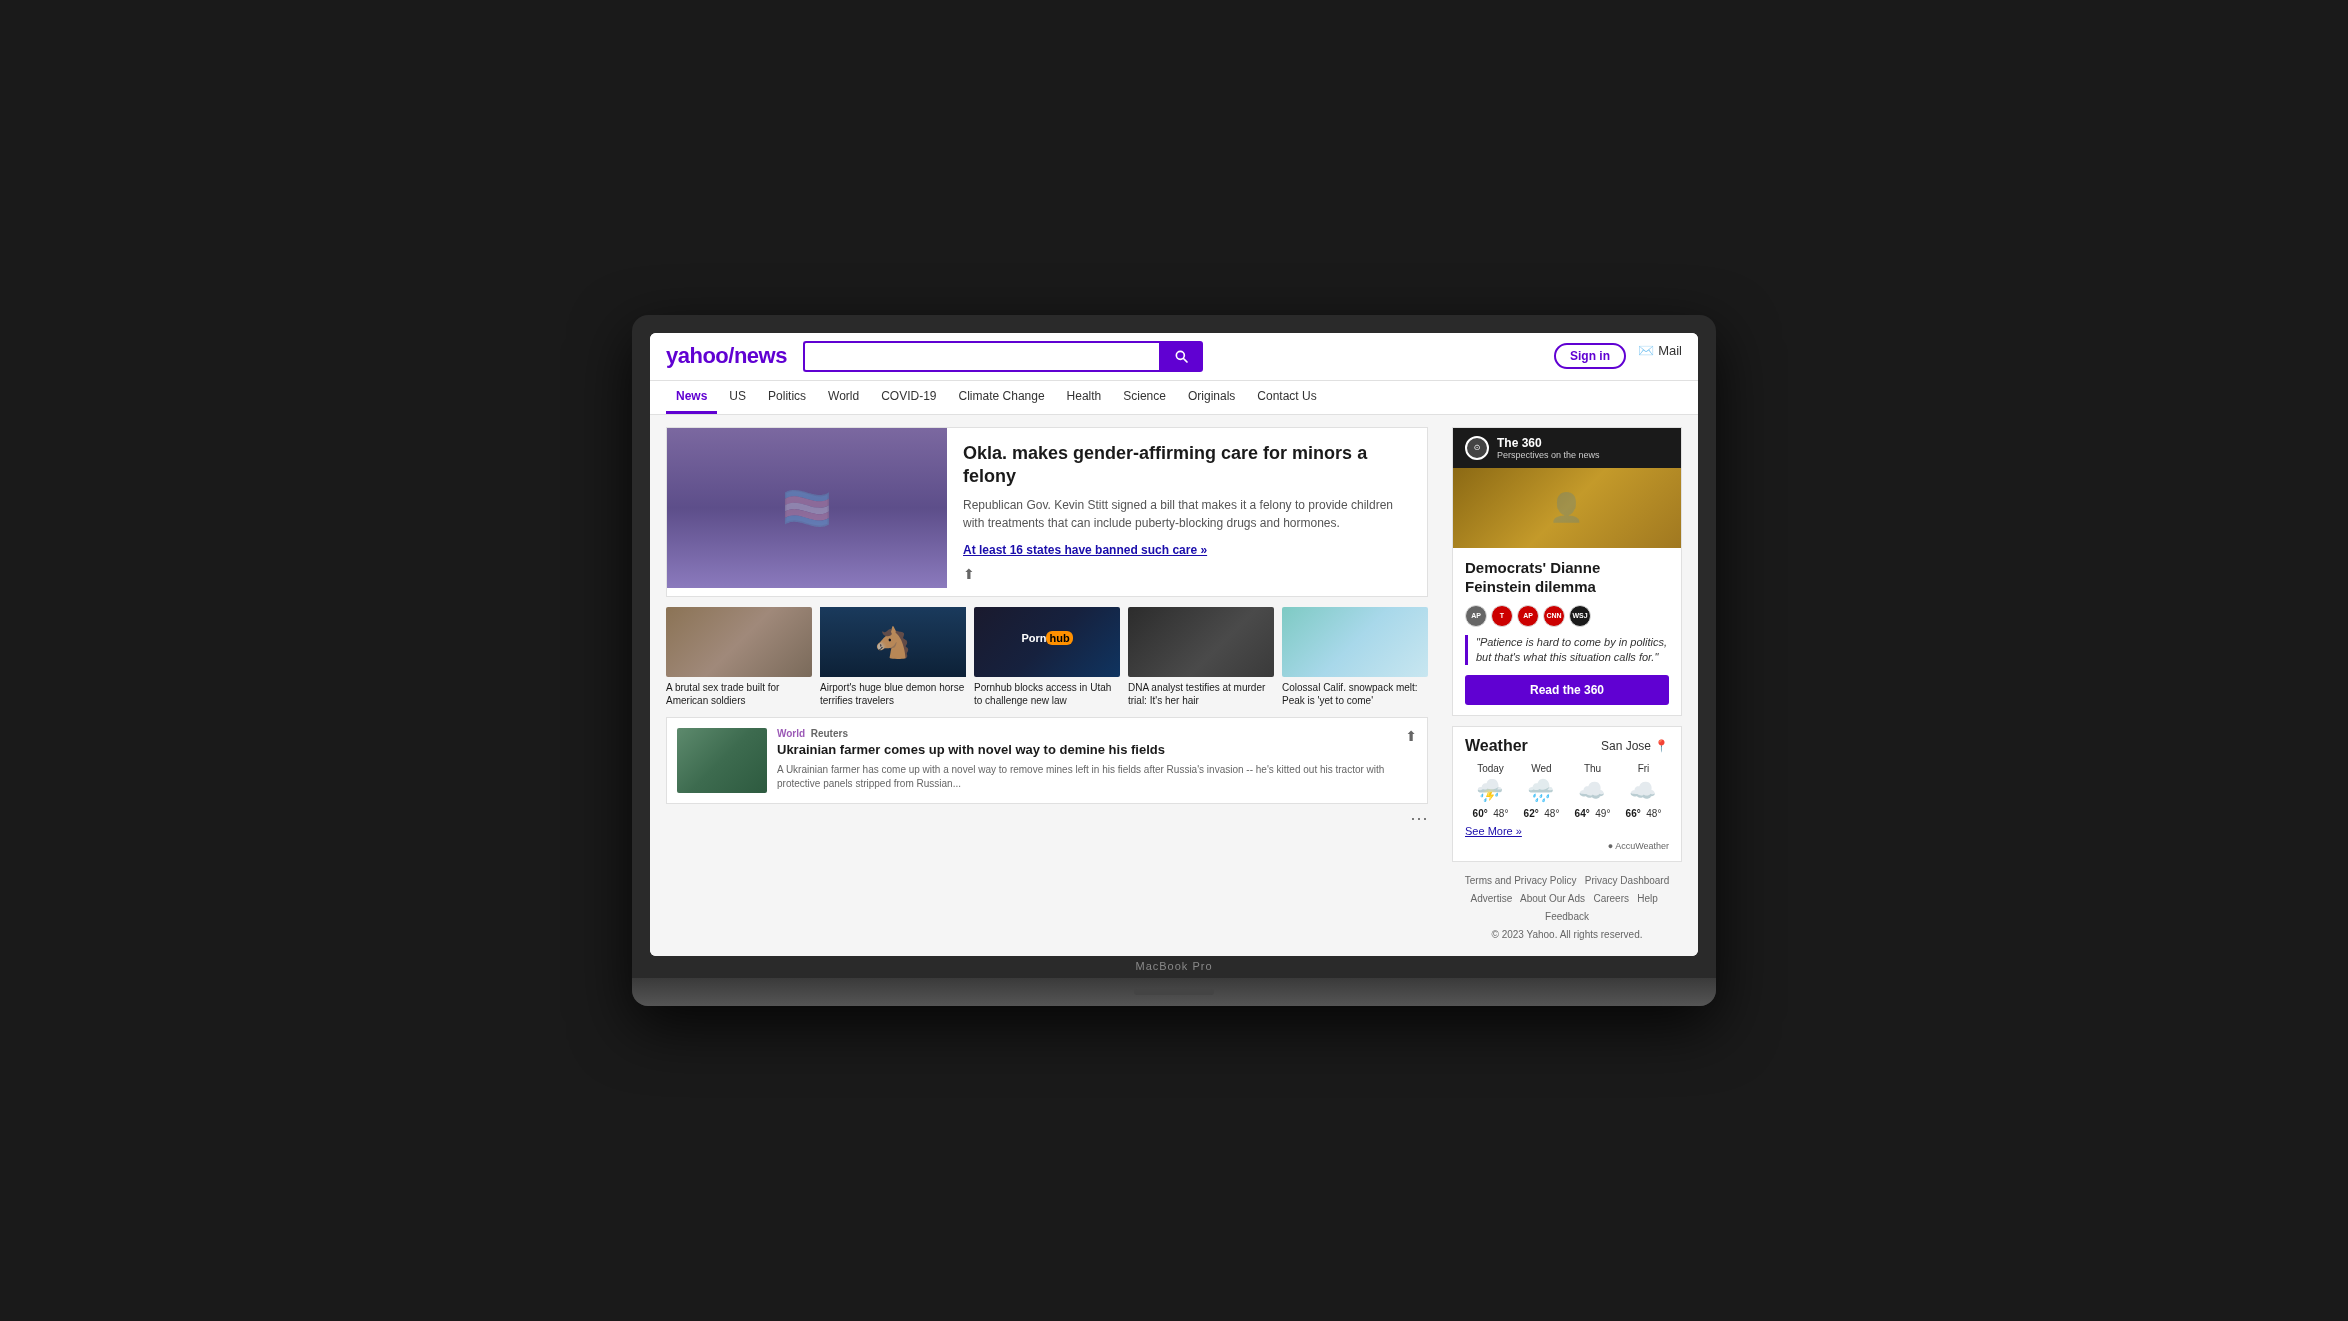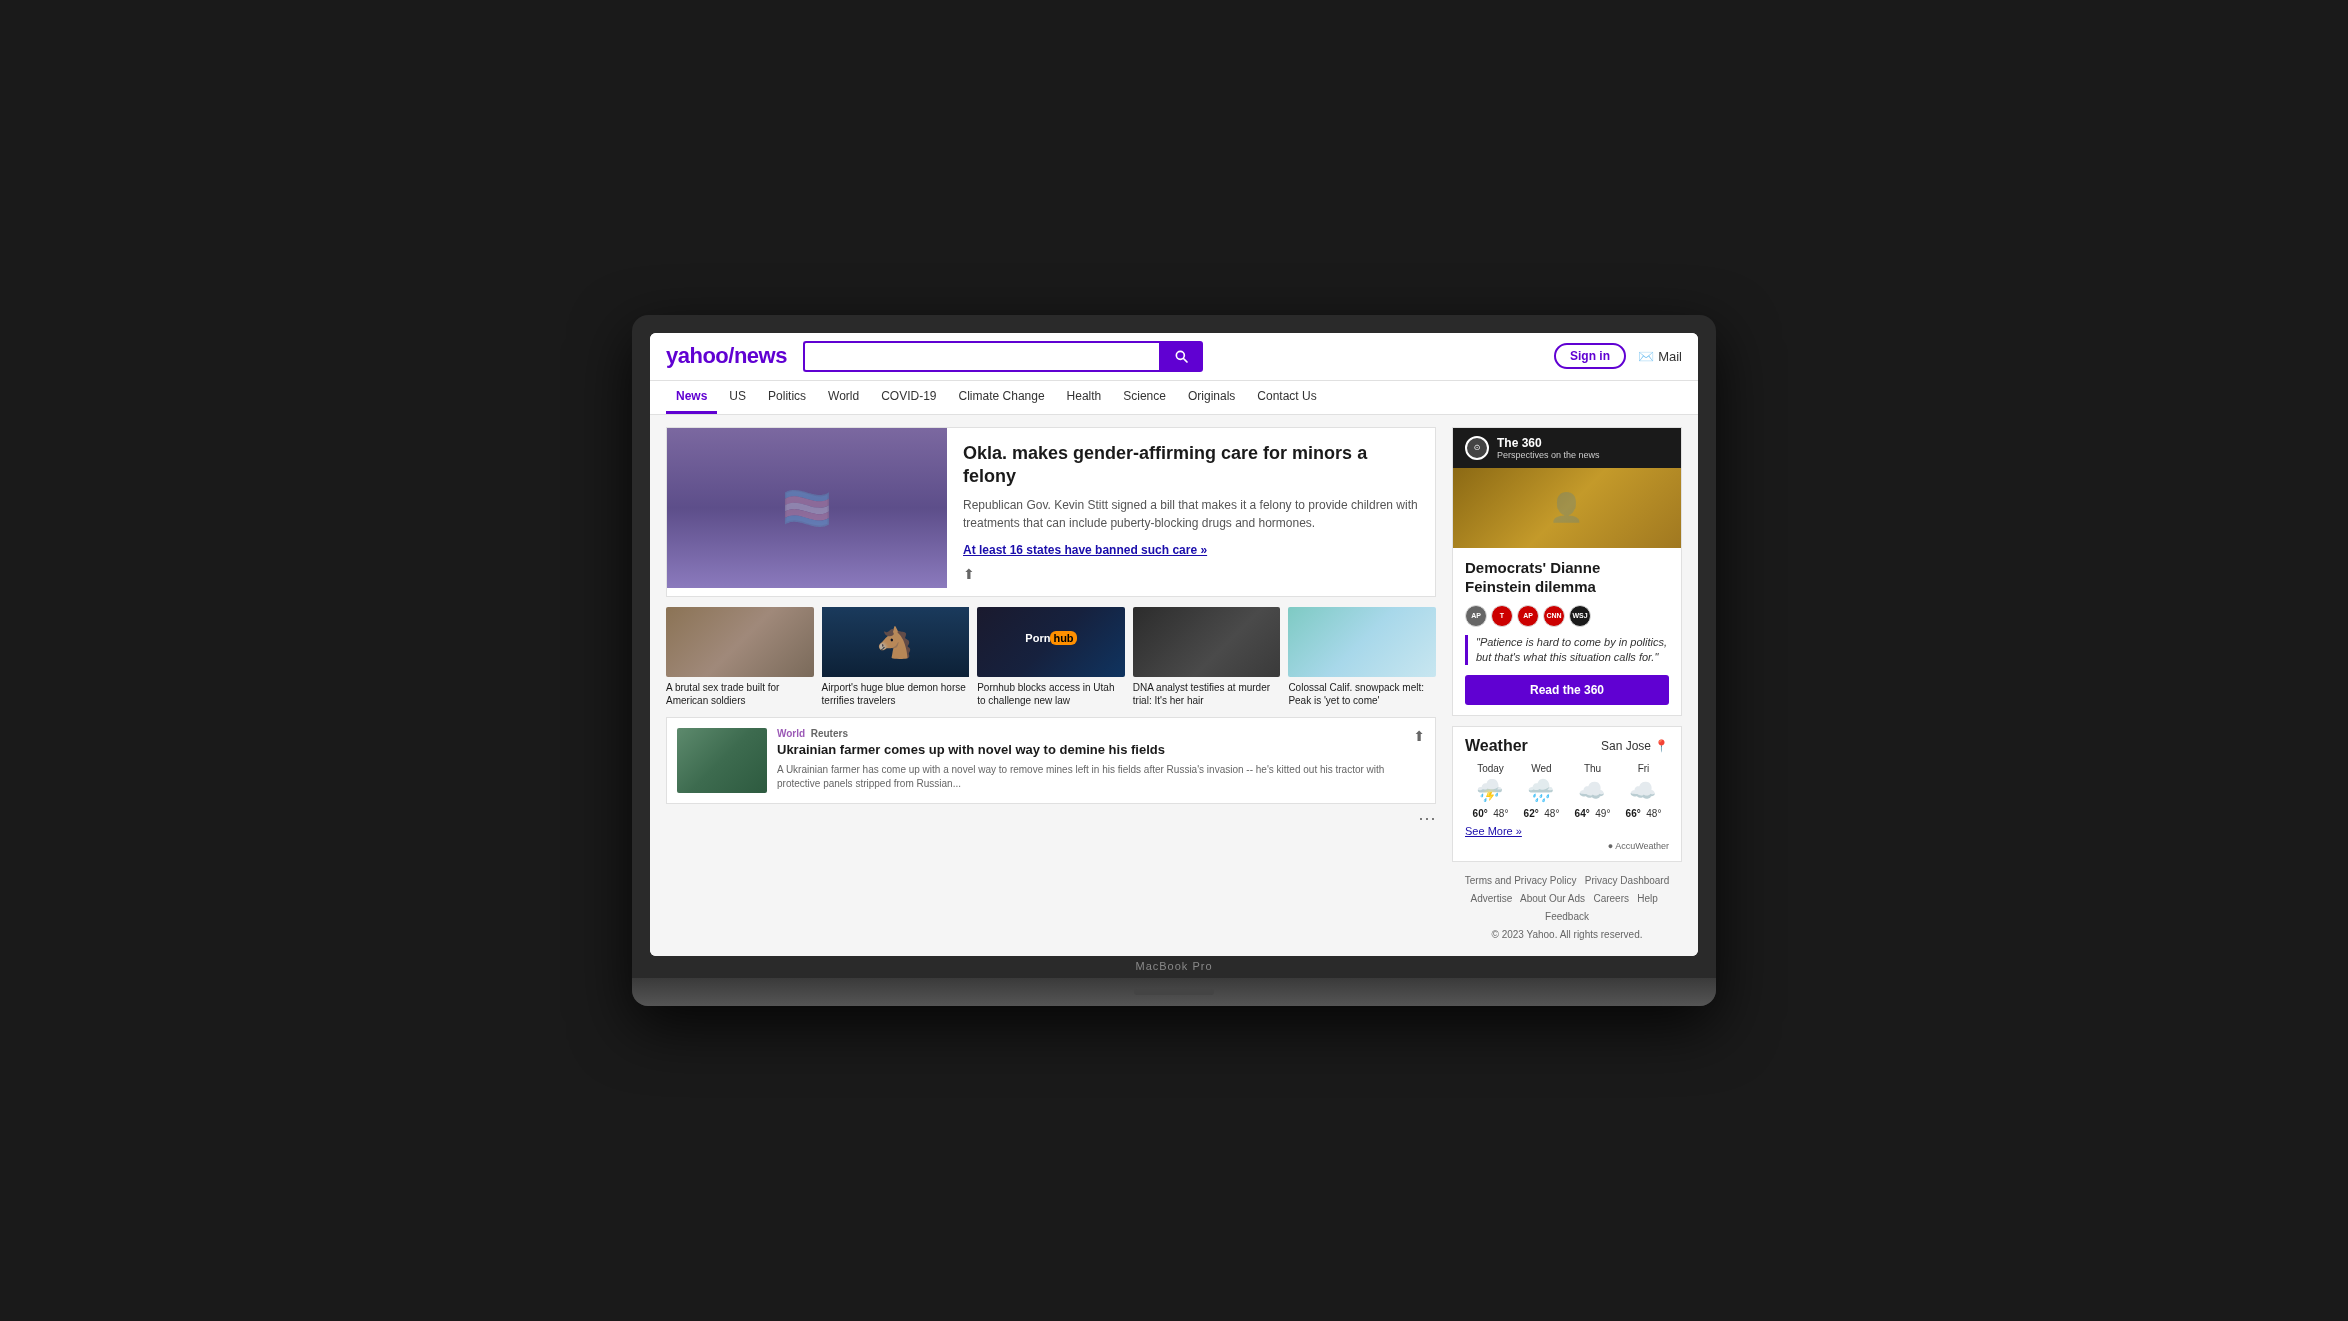--- a/index.html
+++ b/index.html
@@ -100,21 +100,21 @@
 
     .search-icon-svg {
       width: 16px;
       height: 16px;
       fill: white;
     }
 
     .header-right {
       margin-left: auto;
       display: flex;
-      align-items: center;
+      align-items: flex-start;
       gap: 12px;
     }
 
     .signin-btn {
       border: 2px solid #6001d2;
       background: transparent;
       color: #6001d2;
       padding: 4px 14px;
       border-radius: 20px;
       font-size: 12px;
@@ -152,21 +152,21 @@
 
     .nav-item.active {
       color: #6001d2;
       border-bottom: 3px solid #6001d2;
       font-weight: 600;
     }
 
     
     .main-content {
       display: flex;
-      gap: 16px;
+      gap: 24px;
       padding: 12px 16px;
       background: #f5f5f5;
     }
 
     .left-content {
       flex: 1;
       min-width: 0;
     }
 
     

